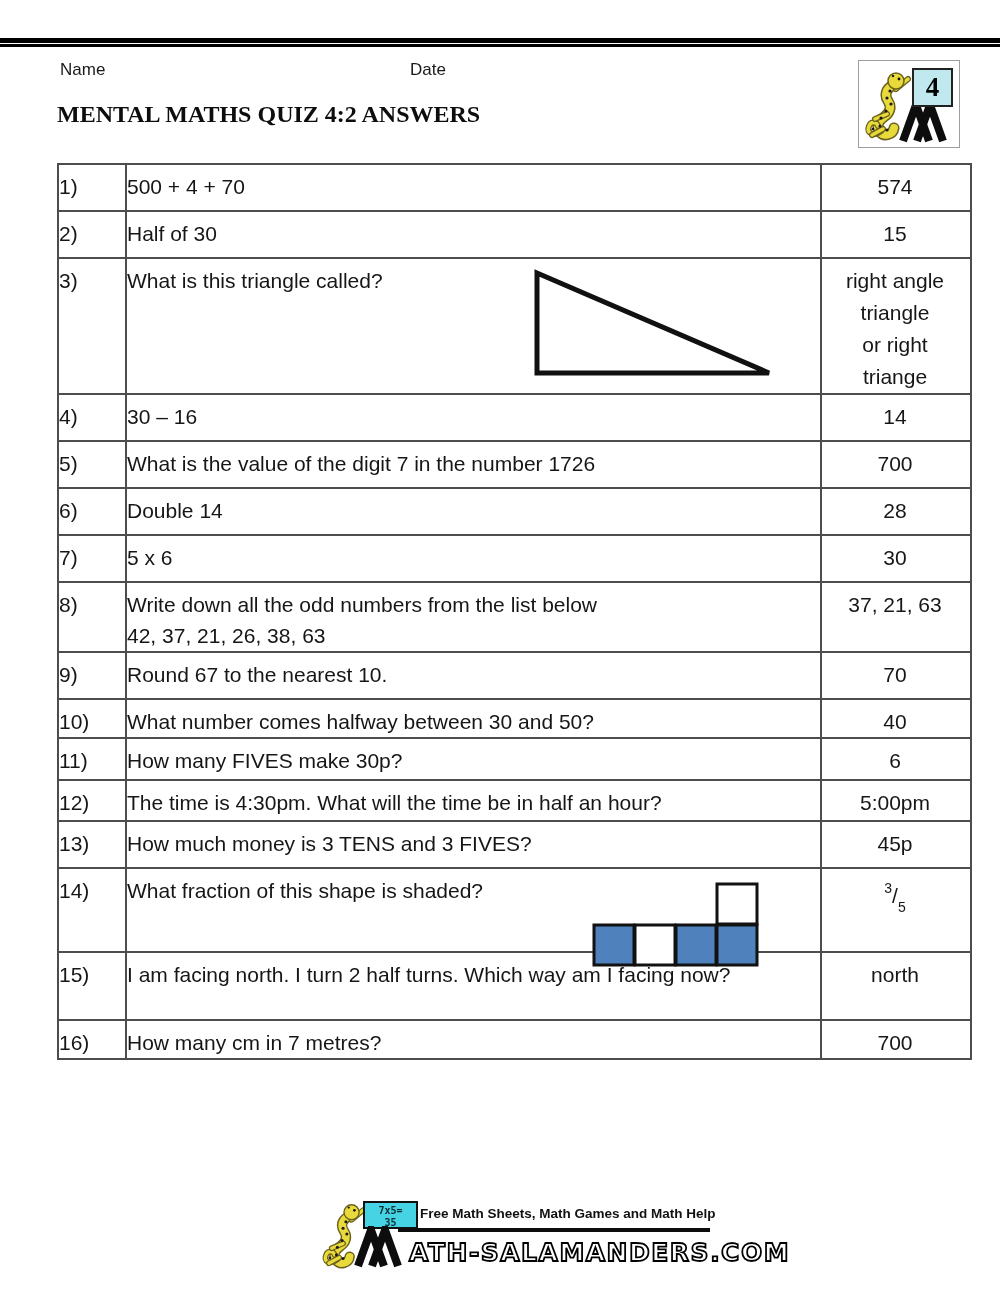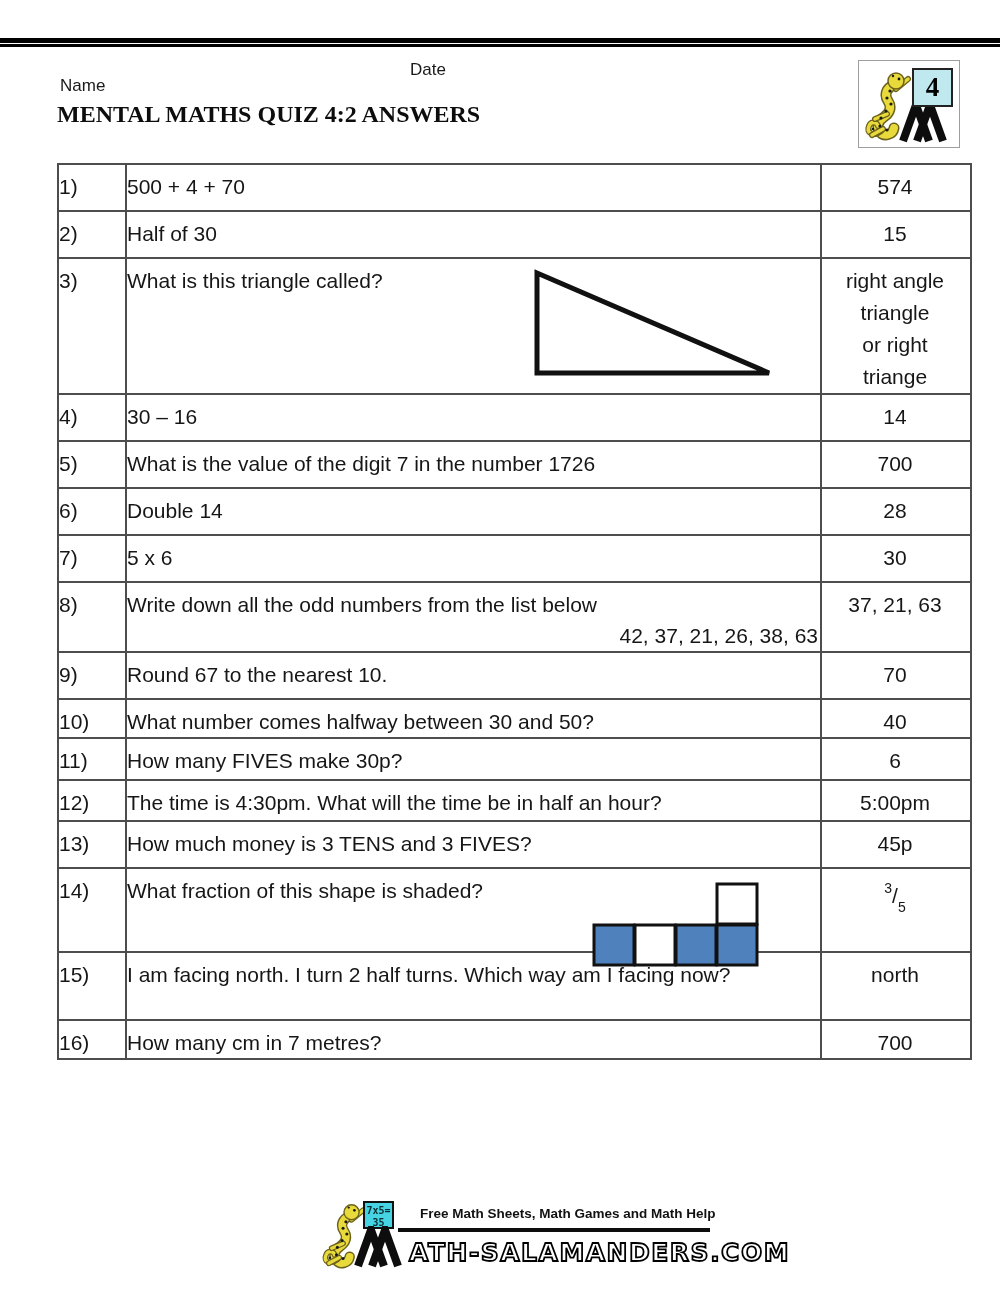--- a/index.html
+++ b/index.html
@@ -4,21 +4,21 @@
 <style>
   html,body{margin:0;padding:0;}
   body{
     width:1000px;height:1294px;position:relative;background:#ffffff;
     font-family:"Liberation Sans",sans-serif;color:#1a1a1a;overflow:hidden;
   }
   .topbar{
     position:absolute;top:38px;left:0;width:1000px;height:9px;
     background:linear-gradient(to bottom,#000 0 5px,#fff 5px 6px,#000 6px 9px);
   }
-  .name-label{position:absolute;top:76px;left:60px;font-size:17px;}
+  .name-label{position:absolute;top:60px;left:60px;font-size:17px;}
   .date-label{position:absolute;top:60px;left:410px;font-size:17px;}
 
   .page-title{
     position:absolute;left:57px;top:101px;
     font-family:"Liberation Serif",serif;font-weight:bold;font-size:24px;
     color:#0d0d0d;white-space:nowrap;letter-spacing:0;
   }
 
   
   .badge{position:absolute;left:858px;top:60px;width:100px;height:86px;border:1px solid #9e9e9e;background:#fff;}
@@ -36,40 +36,40 @@
     border-collapse:collapse;table-layout:fixed;
   }
   table.quiz td{
     border:2px solid #4d4d4d;vertical-align:top;
     padding:6px 2px 0 0;font-size:21px;line-height:31px;color:#161616;
   }
   td.num{border-right:none;padding-left:10px;}
   td.q{border-left:none;padding-left:10px;position:relative;}
   td.q.narrow{padding-right:50px;}
   td.ans{text-align:center;color:#f01418;padding-left:2px;}
-  .q-line2{text-align:right;}
+  .q-line2{text-align:left;}
   .ans-line{line-height:32px;}
   .fig{position:absolute;}
   .fig.tri{left:406px;top:9px;}
   .fig.sq{left:465px;top:12px;}
   .frac{white-space:nowrap;}
   .frac sup{font-size:14px;position:relative;top:-2px;}
   .frac sub{font-size:14px;position:relative;top:4px;}
 
   
   .f-tagline{position:absolute;left:420px;top:1206px;font-size:13.5px;font-weight:bold;color:#111;}
   .f-rule{position:absolute;left:398px;top:1228px;width:312px;height:4px;background:#0d0d0d;}
   .f-m{position:absolute;left:352px;top:1226px;}
   .f-site{
     position:absolute;left:409px;top:1238px;font-size:25px;font-weight:bold;
     color:#fff;-webkit-text-stroke:1.8px #000;letter-spacing:1.5px;white-space:nowrap;
     font-family:"DejaVu Sans",sans-serif;
   }
   .f-board{
-    position:absolute;left:363px;top:1201px;width:31px;height:28px;background:#46d4e4;border:2px solid #111;
+    position:absolute;left:363px;top:1201px;width:55px;height:28px;background:#46d4e4;border:2px solid #111;
     color:#0a2d33;font-size:10px;font-weight:bold;line-height:12px;text-align:center;
     font-family:"DejaVu Sans Mono",monospace;padding-top:2px;box-sizing:border-box;
   }
   .f-sala{position:absolute;left:320px;top:1199px;}
 </style>
 </head>
 <body>
 
 <div class="topbar"></div>
 

